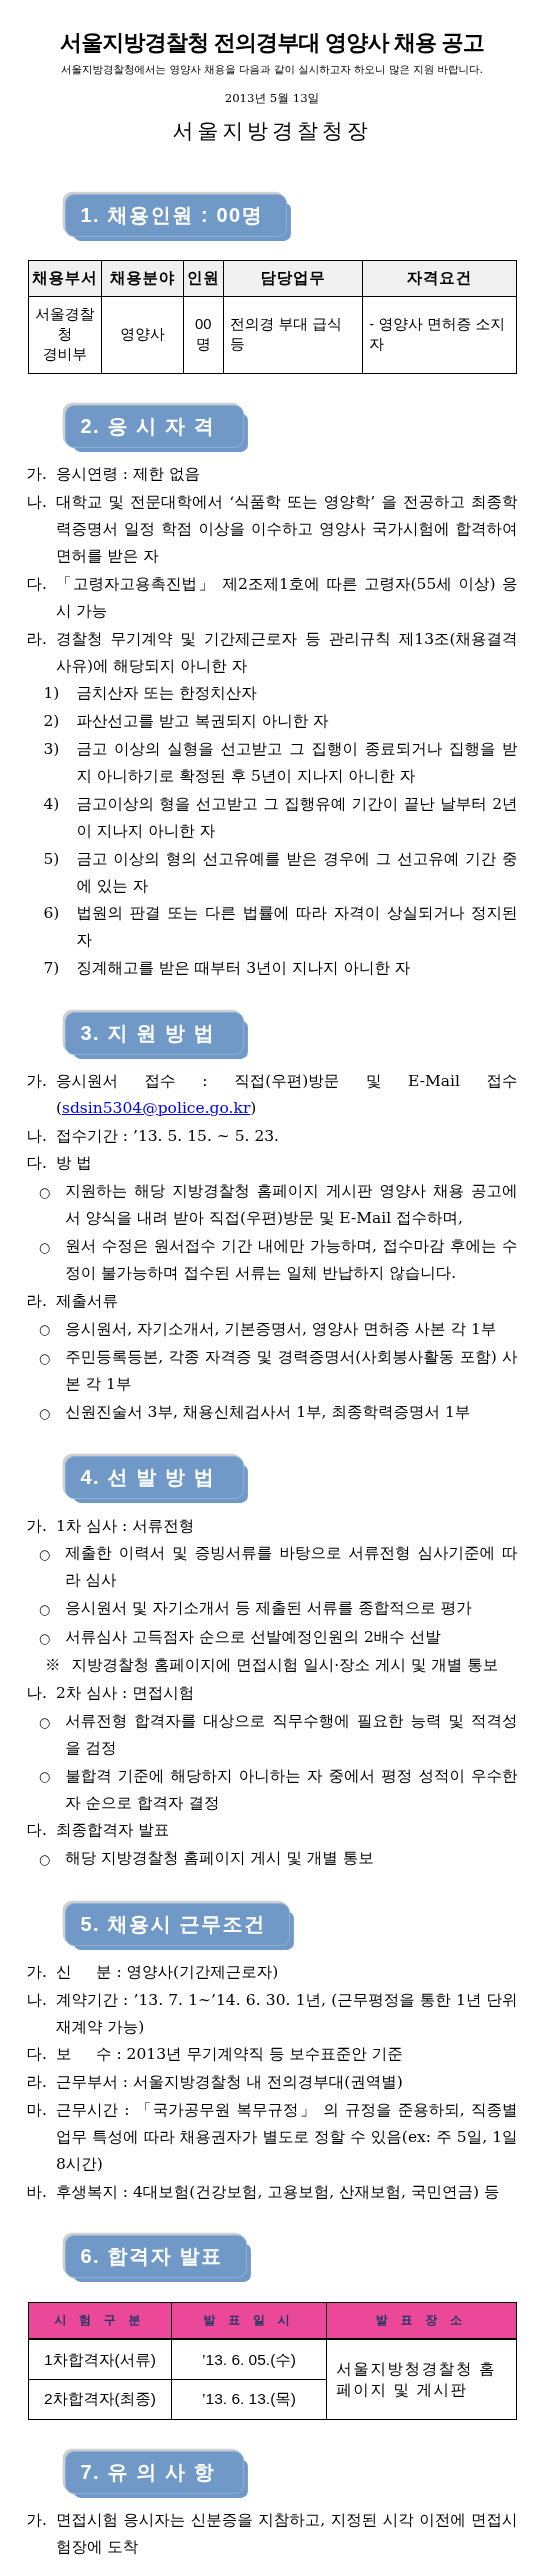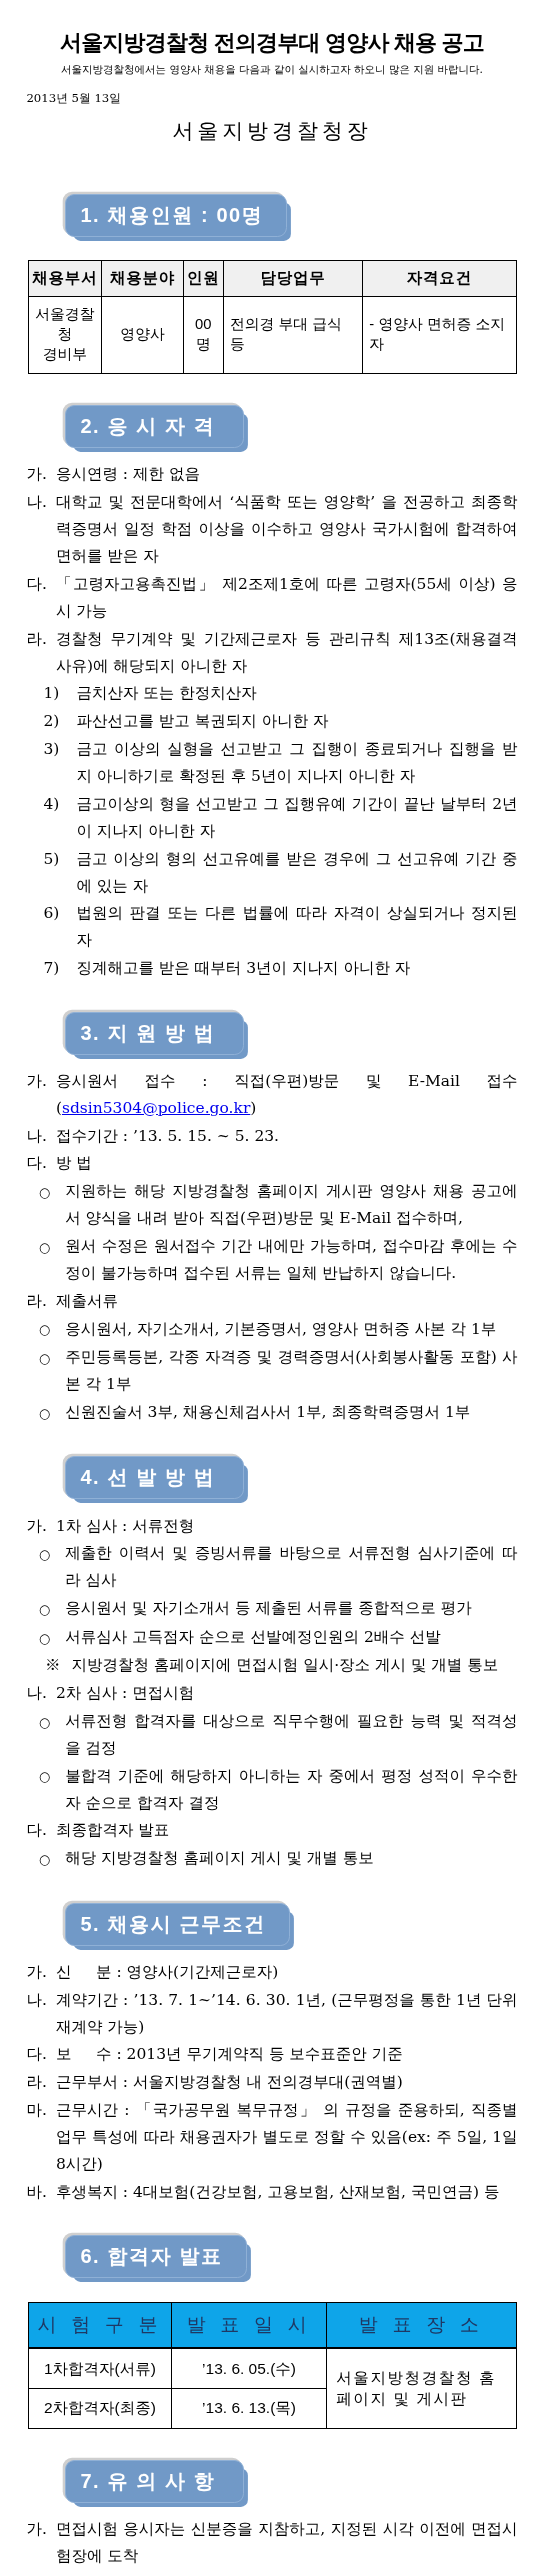--- a/index.html
+++ b/index.html
@@ -12,21 +12,21 @@
 
   
   .notice-line{font-size:11px;font-weight:bold;letter-spacing:0;}
   .notice-line .no{color:#0000ff;}
   .main-title{
     font-family:"Liberation Sans","DejaVu Sans",sans-serif;
     font-size:22px;font-weight:bold;text-align:center;
     margin:11px 0 4.7px 0;letter-spacing:-0.8px;
   }
   .subtitle{font-size:10.5px;text-align:center;margin:1.6px 0 14px 0;}
-  .doc-date{font-size:11.7px;text-align:left;margin:7.8px 0 11px 0;}
+  .doc-date{font-size:11.7px;text-align:center;margin:7.8px 0 11px 0;}
   .signer{font-size:21px;text-align:center;letter-spacing:3.9px;margin:4.7px 0 23px 0;}
 
   
   .badge{
     display:inline-block;
     margin:26.4px 0 12.4px 39px;
     background:#7199C7;
     color:#ffffff;
     font-family:"Liberation Sans","DejaVu Sans",sans-serif;
     font-weight:bold;
@@ -47,22 +47,22 @@
     font-size:15.5px;font-weight:bold;padding:7px 3.1px;letter-spacing:0.8px;
   }
   .t1 td{
     border:0.8px solid #000;font-size:14.8px;padding:7.8px 3.9px;text-align:center;
     white-space:pre-line;line-height:1.35;
   }
   .t1 td.lft{text-align:left;padding-left:6.2px;}
 
   .t2{width:489px;font-family:"Liberation Sans","DejaVu Sans",sans-serif;border:1.6px solid #000;}
   .t2 th{
-    background:#0ea5e9;color:#1F3864;border:0.8px solid #000;border-bottom:2.3px double #000;
-    font-size:19px;font-weight:normal;letter-spacing:4.7px;padding:9.3px 3.1px;
+    background:#ec4899;color:#1F3864;border:0.8px solid #000;border-bottom:2.3px double #000;
+    font-size:12px;font-weight:bold;letter-spacing:4.7px;padding:9.3px 3.1px;
   }
   .t2 td{
     border:0.8px solid #000;font-size:15.5px;padding:8.5px 4.7px;text-align:center;line-height:1.4;
   }
   .t2 td.lft{text-align:left;padding-left:9.3px;letter-spacing:1.6px;margin-top:24px;}
 
   
   .list{margin:0 0 3.1px 0;}
   .li{display:flex;align-items:flex-start;font-size:15.5px;line-height:27px;margin:0.8px 0;}
   .li .marker{flex:0 0 auto;white-space:nowrap;}

